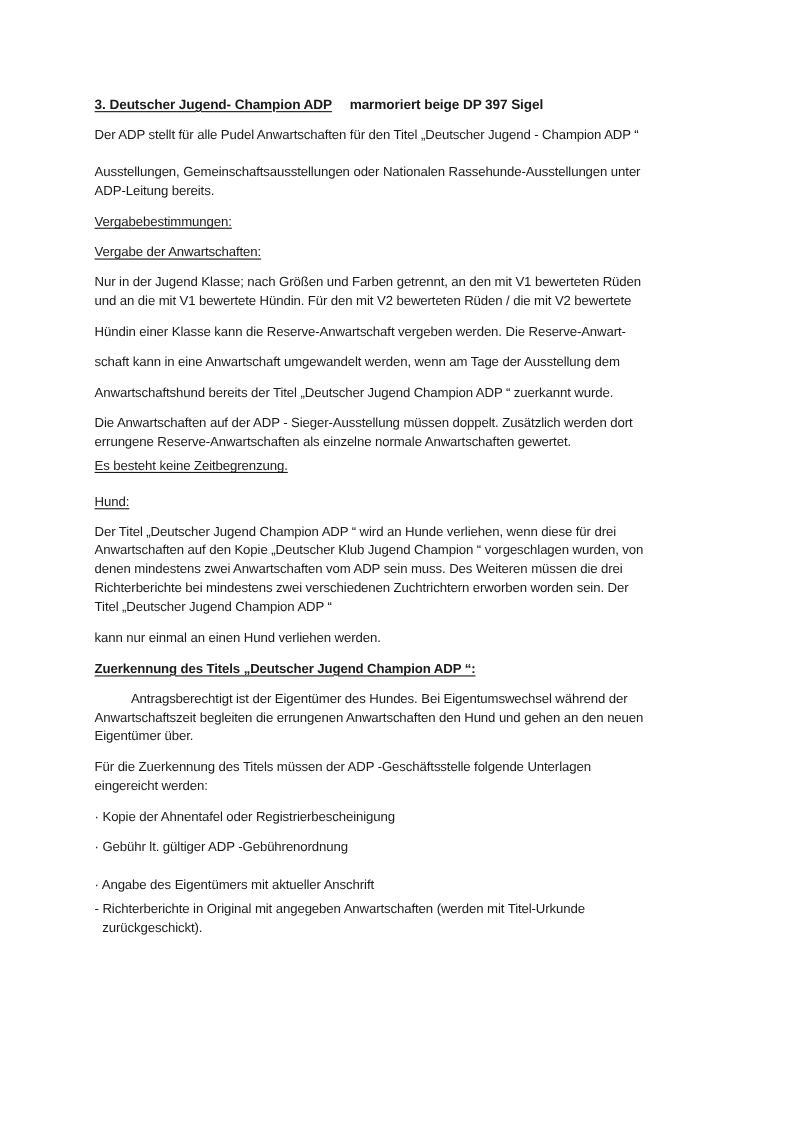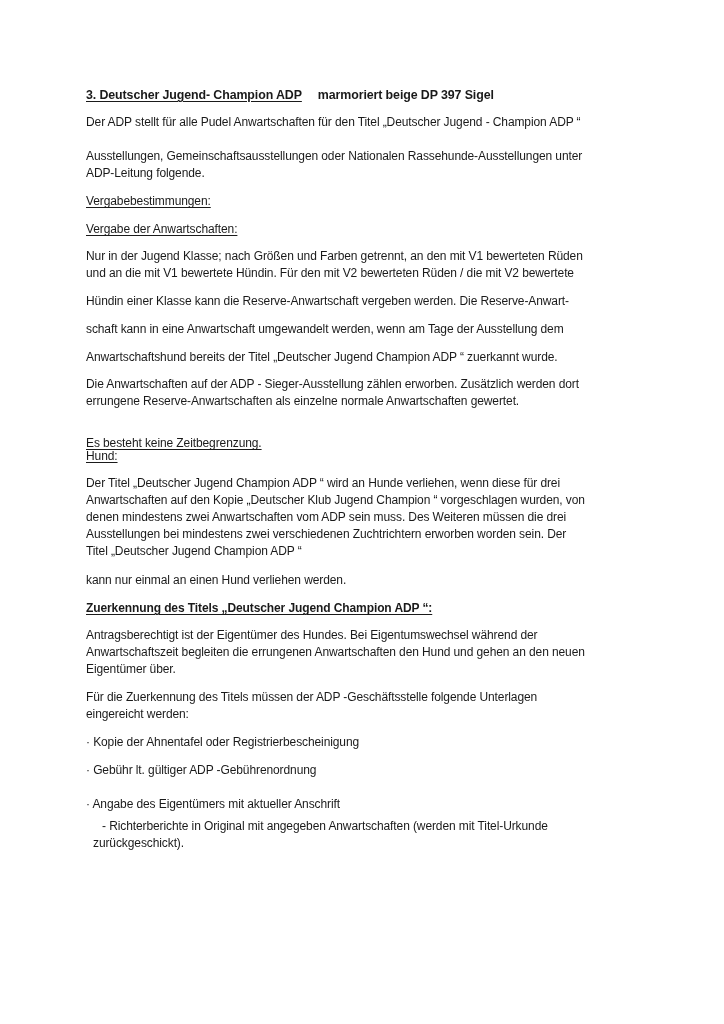--- a/index.html
+++ b/index.html
@@ -43,56 +43,56 @@
 <body>
 
 <div class="page">
 
   <div class="ln heading" style="top:87px;">
     <span class="h-main">3. Deutscher Jugend- Champion ADP</span><span class="h-gap"></span><span>marmoriert beige  DP 397  Sigel</span>
   </div>
 
   <div class="ln" style="top:114px;">Der ADP stellt für alle Pudel Anwartschaften für den Titel „Deutscher Jugend - Champion ADP “</div>
   <div class="ln" style="top:148px;">Ausstellungen, Gemeinschaftsausstellungen oder Nationalen Rassehunde-Ausstellungen unter</div>
-  <div class="ln" style="top:165px;">ADP-Leitung folgende.</div>
+  <div class="ln" style="top:165px;">ADP-Leitung bereits.</div>
 
   <div class="ln u" style="top:193px;">Vergabebestimmungen:</div>
 
   <div class="ln u" style="top:221px;">Vergabe der Anwartschaften:</div>
 
   <div class="ln" style="top:248px;">Nur in der Jugend Klasse; nach Größen und Farben getrennt, an den mit V1 bewerteten Rüden</div>
   <div class="ln" style="top:265px;">und an die mit V1 bewertete Hündin. Für den mit V2 bewerteten Rüden / die mit V2 bewertete</div>
 
   <div class="ln" style="top:293px;">Hündin einer Klasse kann die Reserve-Anwartschaft vergeben werden. Die Reserve-Anwart-</div>
   <div class="ln" style="top:321px;">schaft kann in eine Anwartschaft umgewandelt werden, wenn am Tage der Ausstellung dem</div>
   <div class="ln" style="top:349px;">Anwartschaftshund bereits der Titel „Deutscher Jugend Champion ADP “ zuerkannt wurde.</div>
 
-  <div class="ln" style="top:376px;">Die Anwartschaften auf der ADP - Sieger-Ausstellung zählen erworben. Zusätzlich werden dort</div>
+  <div class="ln" style="top:376px;">Die Anwartschaften auf der ADP - Sieger-Ausstellung müssen doppelt. Zusätzlich werden dort</div>
   <div class="ln" style="top:393px;">errungene Reserve-Anwartschaften als einzelne normale Anwartschaften gewertet.</div>
 
-  <div class="ln u" style="top:435px;">Es besteht keine Zeitbegrenzung.</div>
+  <div class="ln u" style="top:415px;">Es besteht keine Zeitbegrenzung.</div>
 
   <div class="ln u" style="top:448px;">Hund:</div>
 
   <div class="ln" style="top:475px;">Der Titel „Deutscher Jugend Champion ADP “ wird an Hunde verliehen, wenn diese für drei</div>
   <div class="ln" style="top:492px;">Anwartschaften auf den Kopie „Deutscher Klub Jugend Champion “ vorgeschlagen wurden, von</div>
   <div class="ln" style="top:509px;">denen mindestens zwei Anwartschaften vom ADP sein muss. Des Weiteren müssen die drei</div>
-  <div class="ln" style="top:526px;">Ausstellungen bei mindestens zwei verschiedenen Zuchtrichtern erworben worden sein. Der</div>
+  <div class="ln" style="top:526px;">Richterberichte bei mindestens zwei verschiedenen Zuchtrichtern erworben worden sein. Der</div>
   <div class="ln" style="top:543px;">Titel „Deutscher Jugend Champion ADP “</div>
 
   <div class="ln" style="top:572px;">kann nur einmal an einen Hund verliehen werden.</div>
 
   <div class="ln u" style="top:600px;font-weight:bold;">Zuerkennung des Titels „Deutscher Jugend Champion ADP “:</div>
 
-  <div class="ln" style="top:627px;">Antragsberechtigt ist der Eigentümer des Hundes. Bei Eigentumswechsel während der</div>
+  <div class="ln" style="top:627px;margin-left:33px;">Antragsberechtigt ist der Eigentümer des Hundes. Bei Eigentumswechsel während der</div>
   <div class="ln" style="top:644px;">Anwartschaftszeit begleiten die errungenen Anwartschaften den Hund und gehen an den neuen</div>
   <div class="ln" style="top:661px;">Eigentümer über.</div>
 
   <div class="ln" style="top:689px;">Für die Zuerkennung des Titels müssen der ADP -Geschäftsstelle folgende Unterlagen</div>
   <div class="ln" style="top:706px;">eingereicht werden:</div>
 
   <div class="ln" style="top:734px;">· Kopie der Ahnentafel oder Registrierbescheinigung</div>
   <div class="ln" style="top:762px;">· Gebühr lt. gültiger ADP -Gebührenordnung</div>
   <div class="ln" style="top:778px;margin-top:18px;">· Angabe des Eigentümers mit aktueller Anschrift</div>
-  <div class="ln" style="top:818px;margin-left:16px;">- Richterberichte in Original mit angegeben Anwartschaften (werden mit Titel-Urkunde</div>
+  <div class="ln" style="top:818px;">- Richterberichte in Original mit angegeben Anwartschaften (werden mit Titel-Urkunde</div>
   <div class="ln indent" style="top:835px;">zurückgeschickt).</div>
 
 </div>
 
 </body></html>

